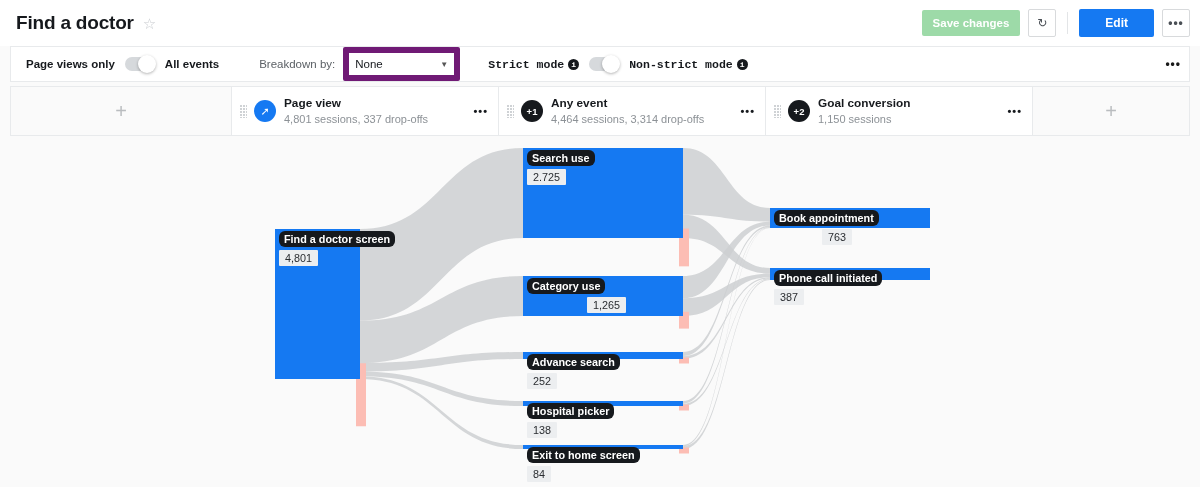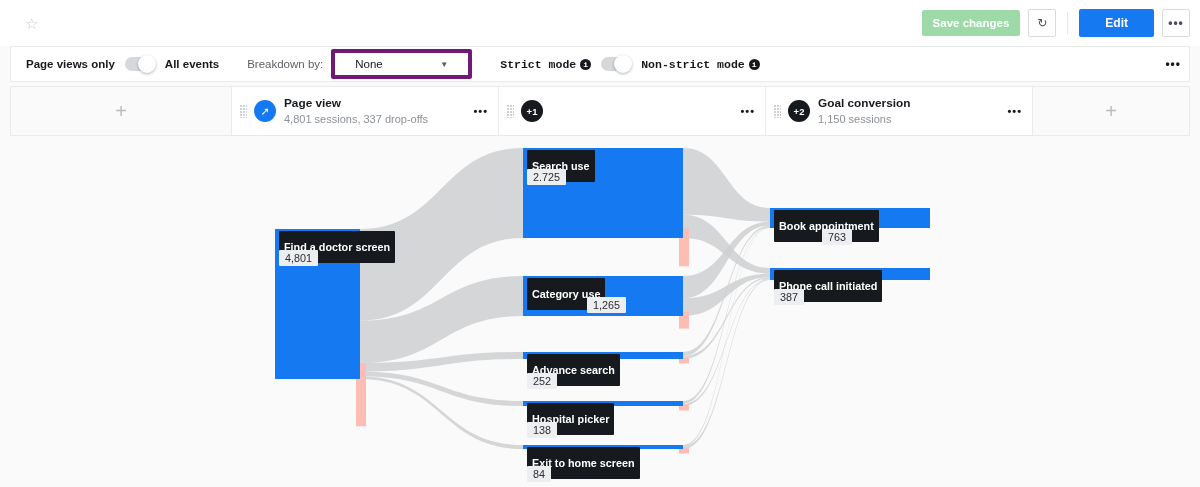--- a/index.html
+++ b/index.html
@@ -47,23 +47,23 @@
   .toggle .knob{
     position:absolute;right:-1px;top:-2px;width:18px;height:18px;border-radius:50%;
     background:#fff;box-shadow:0 1px 3px rgba(0,0,0,.3);
   }
   .info-i{
     display:inline-flex;width:11px;height:11px;border-radius:50%;background:#16191d;color:#fff;
     font-size:8px;font-weight:bold;align-items:center;justify-content:center;margin-left:4px;
     vertical-align:1px;font-style:normal;
   }
   .select{
-    margin-left:8px;border:4px solid #701a75;background:#fff;border-radius:2px;
+    margin-left:8px;border:6px solid #701a75;background:#fff;border-radius:2px;
     width:93px;height:22px;display:flex;align-items:center;justify-content:space-between;
-    padding:0 20px;font-size:11.5px;color:#16191d;
+    padding:0 6px;font-size:11.5px;color:#16191d;
   }
   .caret{font-size:8px;color:#555;}
   .tb-right{position:absolute;right:8px;top:0;height:34px;display:flex;align-items:center;}
   
   .steps{
     margin:4px 10px 0 10px;height:48px;background:#fff;border:1px solid #e8eaec;
     display:flex;align-items:stretch;
   }
   .step-add{
     width:220px;display:flex;align-items:center;justify-content:center;
@@ -94,32 +94,33 @@
   .step-menu{position:absolute;right:10px;top:18px;color:#16191d;font-size:11px;cursor:pointer;}
   .steps-add-right{
     flex:1;display:flex;align-items:center;justify-content:center;
     background:#fafafa;color:#b9bcbf;font-size:20px;border-left:1px solid #e8eaec;cursor:pointer;
   }
   
   .sankey-wrap{position:relative;width:1200px;height:349px;background:#fafafa;}
   svg.sankey{position:absolute;left:0;top:0;}
   .nlabel{
     position:absolute;background:#16191d;color:#fff;font-size:10.8px;font-weight:bold;
-    padding:10px 5px;white-space:nowrap;border-radius:1px;
+    padding:2px 5px;white-space:nowrap;border-radius:6px;
   }
   .nvalue{
     position:absolute;background:#eceef0;color:#2a2d31;font-size:10.8px;
     padding:2px 6px;white-space:nowrap;border-radius:1px;
   }
 </style>
 </head>
 <body>
 
 <div class="header">
   <div class="title-wrap">
+    <span class="page-title">Find a doctor</span>
     <span class="star-icon">☆</span>
   </div>
   <div class="header-right">
     <button class="btn-save">Save changes</button>
     <div class="btn-icon-sq">↻</div>
     <div class="divider-v"></div>
     <button class="btn-edit">Edit</button>
     <div class="btn-icon-sq">
         <span class="dots">•••</span>
       </div>
@@ -127,21 +128,21 @@
 </div>
 
 <div class="toolbar">
   <div style="display:flex;align-items:center;padding-left:15px;">
     <span class="tb-label">Page views only</span>
     <div class="toggle">
         <div class="knob"></div>
       </div>
     <span class="tb-label">All events</span>
   </div>
-  <div style="display:flex;align-items:center;margin-left:28px;">
+  <div style="display:flex;align-items:center;margin-left:40px;">
     <span class="tb-label-muted">Breakdown by:</span>
     <div class="select">
       <span>None</span>
       <span class="caret">▼</span>
     </div>
   </div>
   <div style="display:flex;align-items:center;margin-left:28px;font-family:Liberation Mono, monospace;">
     <span class="tb-label">Strict mode</span>
     <span class="info-i">i</span>
     <div class="toggle">
@@ -164,20 +165,24 @@
     <div class="step-text">
       <span class="step-name">Page view</span>
       <span class="step-sub">4,801 sessions, 337 drop-offs</span>
     </div>
     <div class="step-menu"><span class="dots">•••</span></div>
   </div>
 
   <div class="step s2">
     <div class="grip"></div>
     <div class="step-icon dark">+1</div>
+    <div class="step-text">
+      <span class="step-name">Any event</span>
+      <span class="step-sub">4,464 sessions, 3,314 drop-offs</span>
+    </div>
     <div class="step-menu"><span class="dots">•••</span></div>
   </div>
 
   <div class="step s3">
     <div class="grip"></div>
     <div class="step-icon dark">+2</div>
     <div class="step-text">
       <span class="step-name">Goal conversion</span>
       <span class="step-sub">1,150 sessions</span>
     </div>

